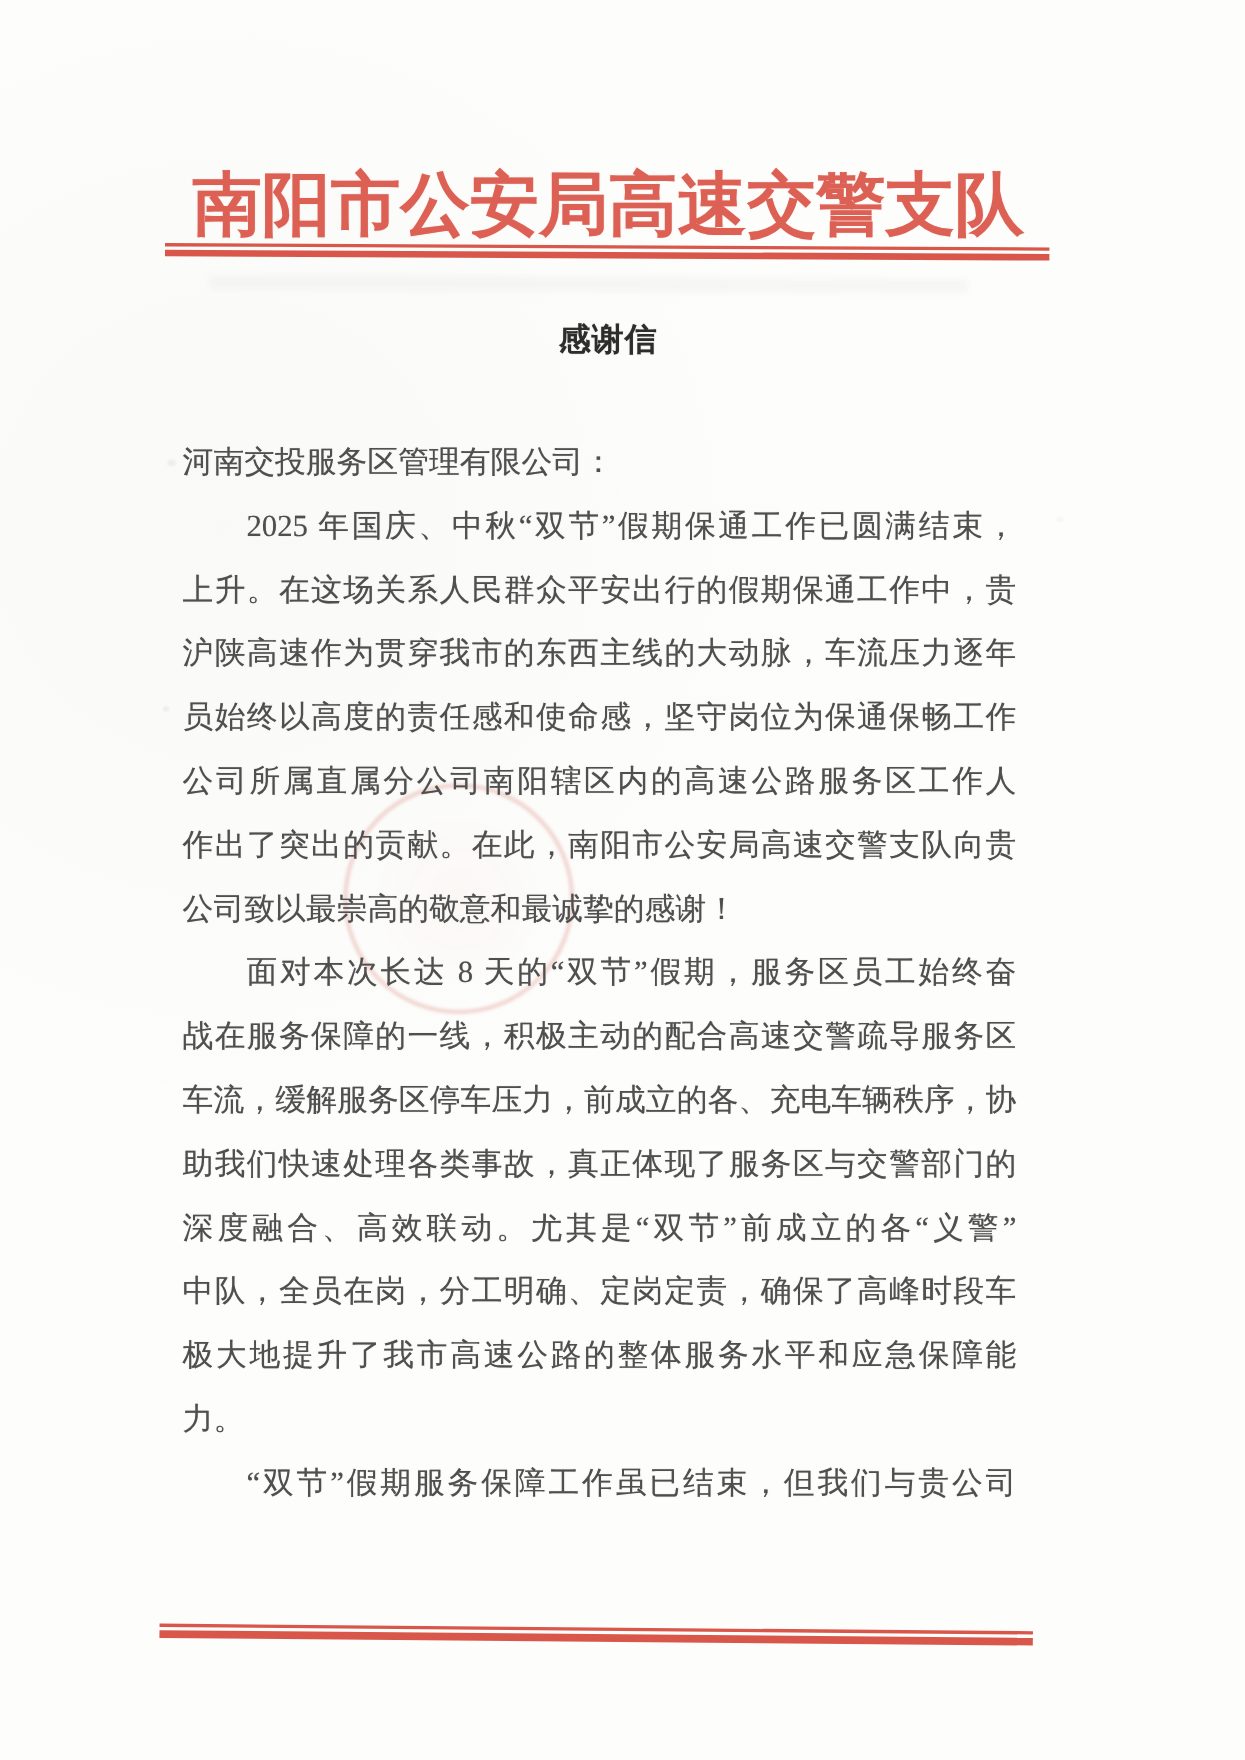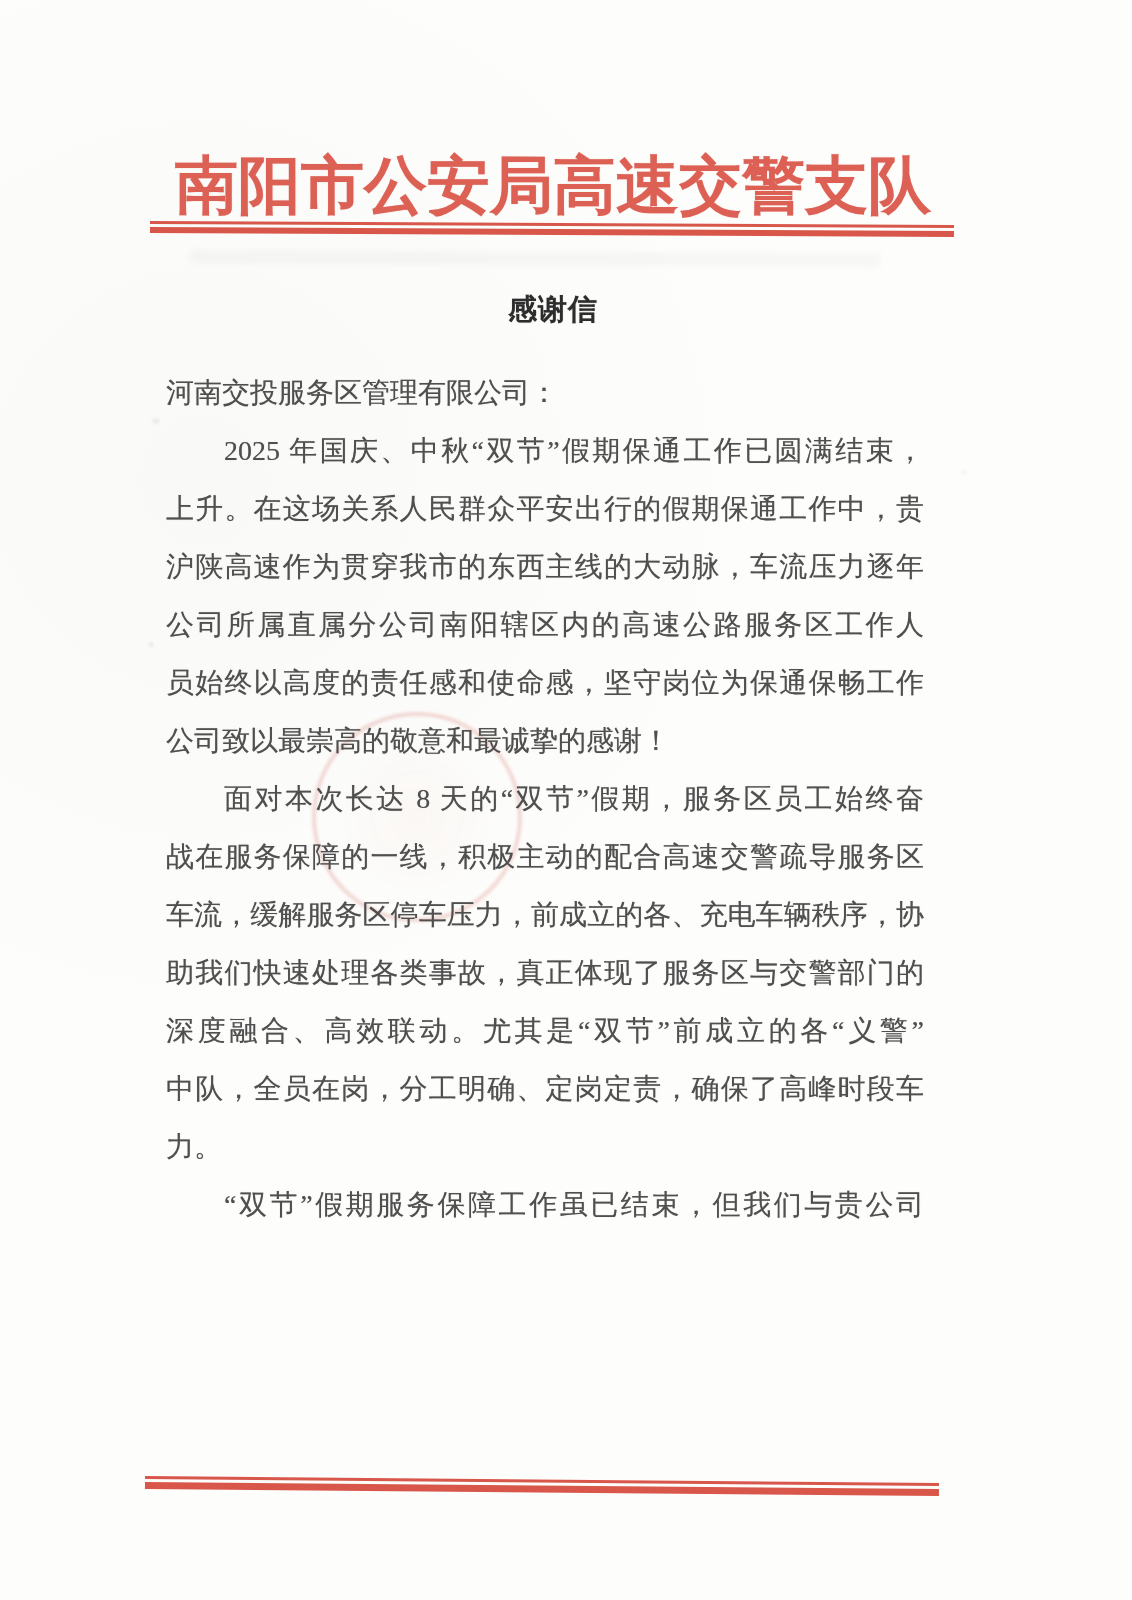--- a/index.html
+++ b/index.html
@@ -44,21 +44,21 @@
     position:absolute;left:150px;top:285px;width:806px;
     text-align:center;
     font-size:29px;line-height:48px;
     font-weight:bold;
     color:var(--title-text,#2d2d2d);
     letter-spacing:1px;
     text-shadow:0 0 1px rgba(45,45,45,.4);
   }
   
   .body-text{
-    position:absolute;left:166px;top:364px;width:758px;
+    position:absolute;left:166px;top:392px;width:758px;
     font-size:28px;
     color:var(--body-text,#4f4f4f);
     text-shadow:0 0 0.7px rgba(90,90,90,.55);
   }
   .bline{height:58px;line-height:58px;white-space:normal;}
   .just{text-align:justify;text-align-last:justify;}
   .ind{padding-left:58px;}
   
   .seal{
     position:absolute;left:312px;top:712px;width:202px;height:202px;
@@ -102,29 +102,31 @@
 
   <div class="doc-title">感谢信</div>
 
   <div class="seal"></div>
 
   <div class="body-text">
     <div class="bline">河南交投服务区管理有限公司：</div>
     <div class="bline ind just">2025 年国庆、中秋“双节”假期保通工作已圆满结束，</div>
     <div class="bline just">上升。在这场关系人民群众平安出行的假期保通工作中，贵</div>
     <div class="bline just">沪陕高速作为贯穿我市的东西主线的大动脉，车流压力逐年</div>
+    <div class="bline just">员始终以高度的责任感和使命感，坚守岗位为保通保畅工作</div>
     <div class="bline just">公司所属直属分公司南阳辖区内的高速公路服务区工作人</div>
-    <div class="bline just">员始终以高度的责任感和使命感，坚守岗位为保通保畅工作</div>
+    <div class="bline just">作出了突出的贡献。在此，南阳市公安局高速交警支队向贵</div>
     <div class="bline">公司致以最崇高的敬意和最诚挚的感谢！</div>
     <div class="bline ind just">面对本次长达 8 天的“双节”假期，服务区员工始终奋</div>
     <div class="bline just">战在服务保障的一线，积极主动的配合高速交警疏导服务区</div>
     <div class="bline just">车流，缓解服务区停车压力，前成立的各、充电车辆秩序，协</div>
     <div class="bline just">助我们快速处理各类事故，真正体现了服务区与交警部门的</div>
     <div class="bline just">深度融合、高效联动。尤其是“双节”前成立的各“义警”</div>
     <div class="bline just">中队，全员在岗，分工明确、定岗定责，确保了高峰时段车</div>
+    <div class="bline just">极大地提升了我市高速公路的整体服务水平和应急保障能</div>
     <div class="bline">力。</div>
     <div class="bline ind just">“双节”假期服务保障工作虽已结束，但我们与贵公司</div>
   </div>
 
   <div class="foot-rule">
     <div class="thin"></div>
     <div class="gap"></div>
     <div class="thick"></div>
   </div>
 

